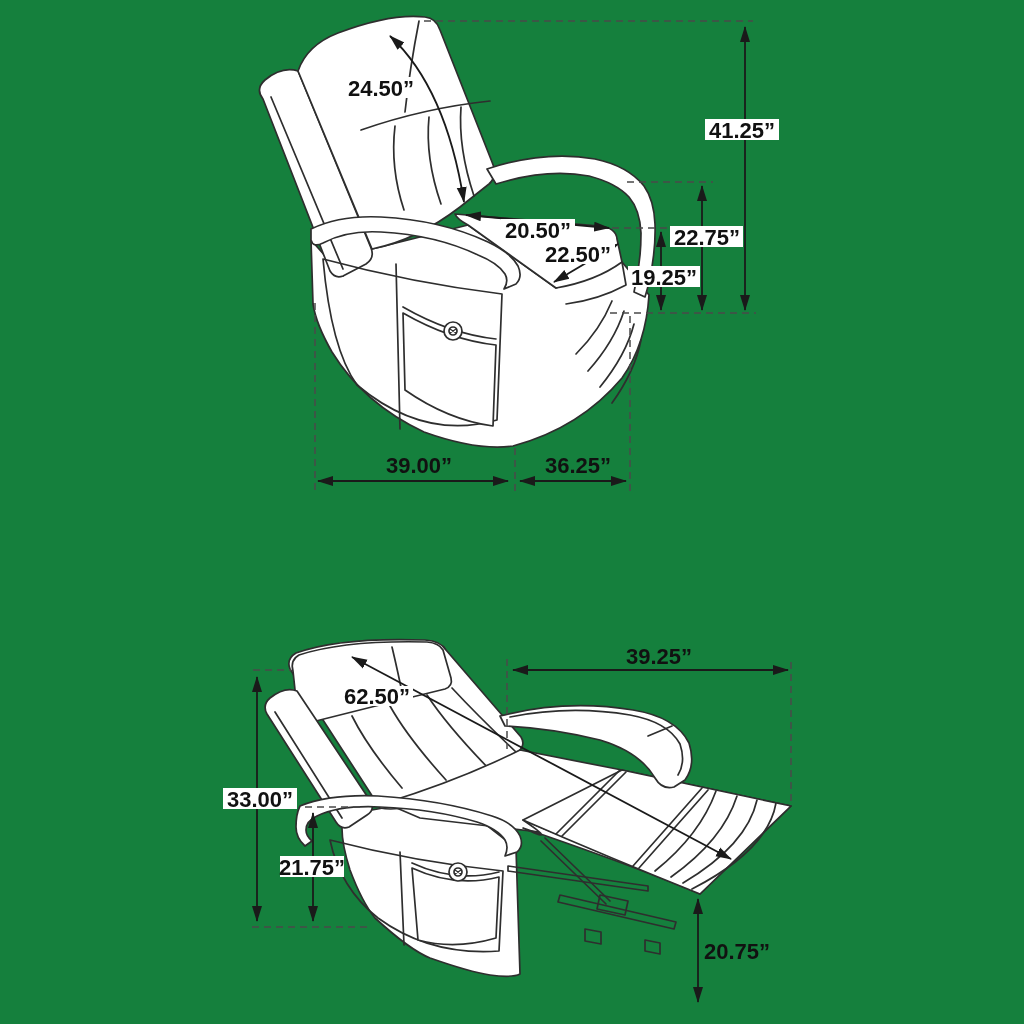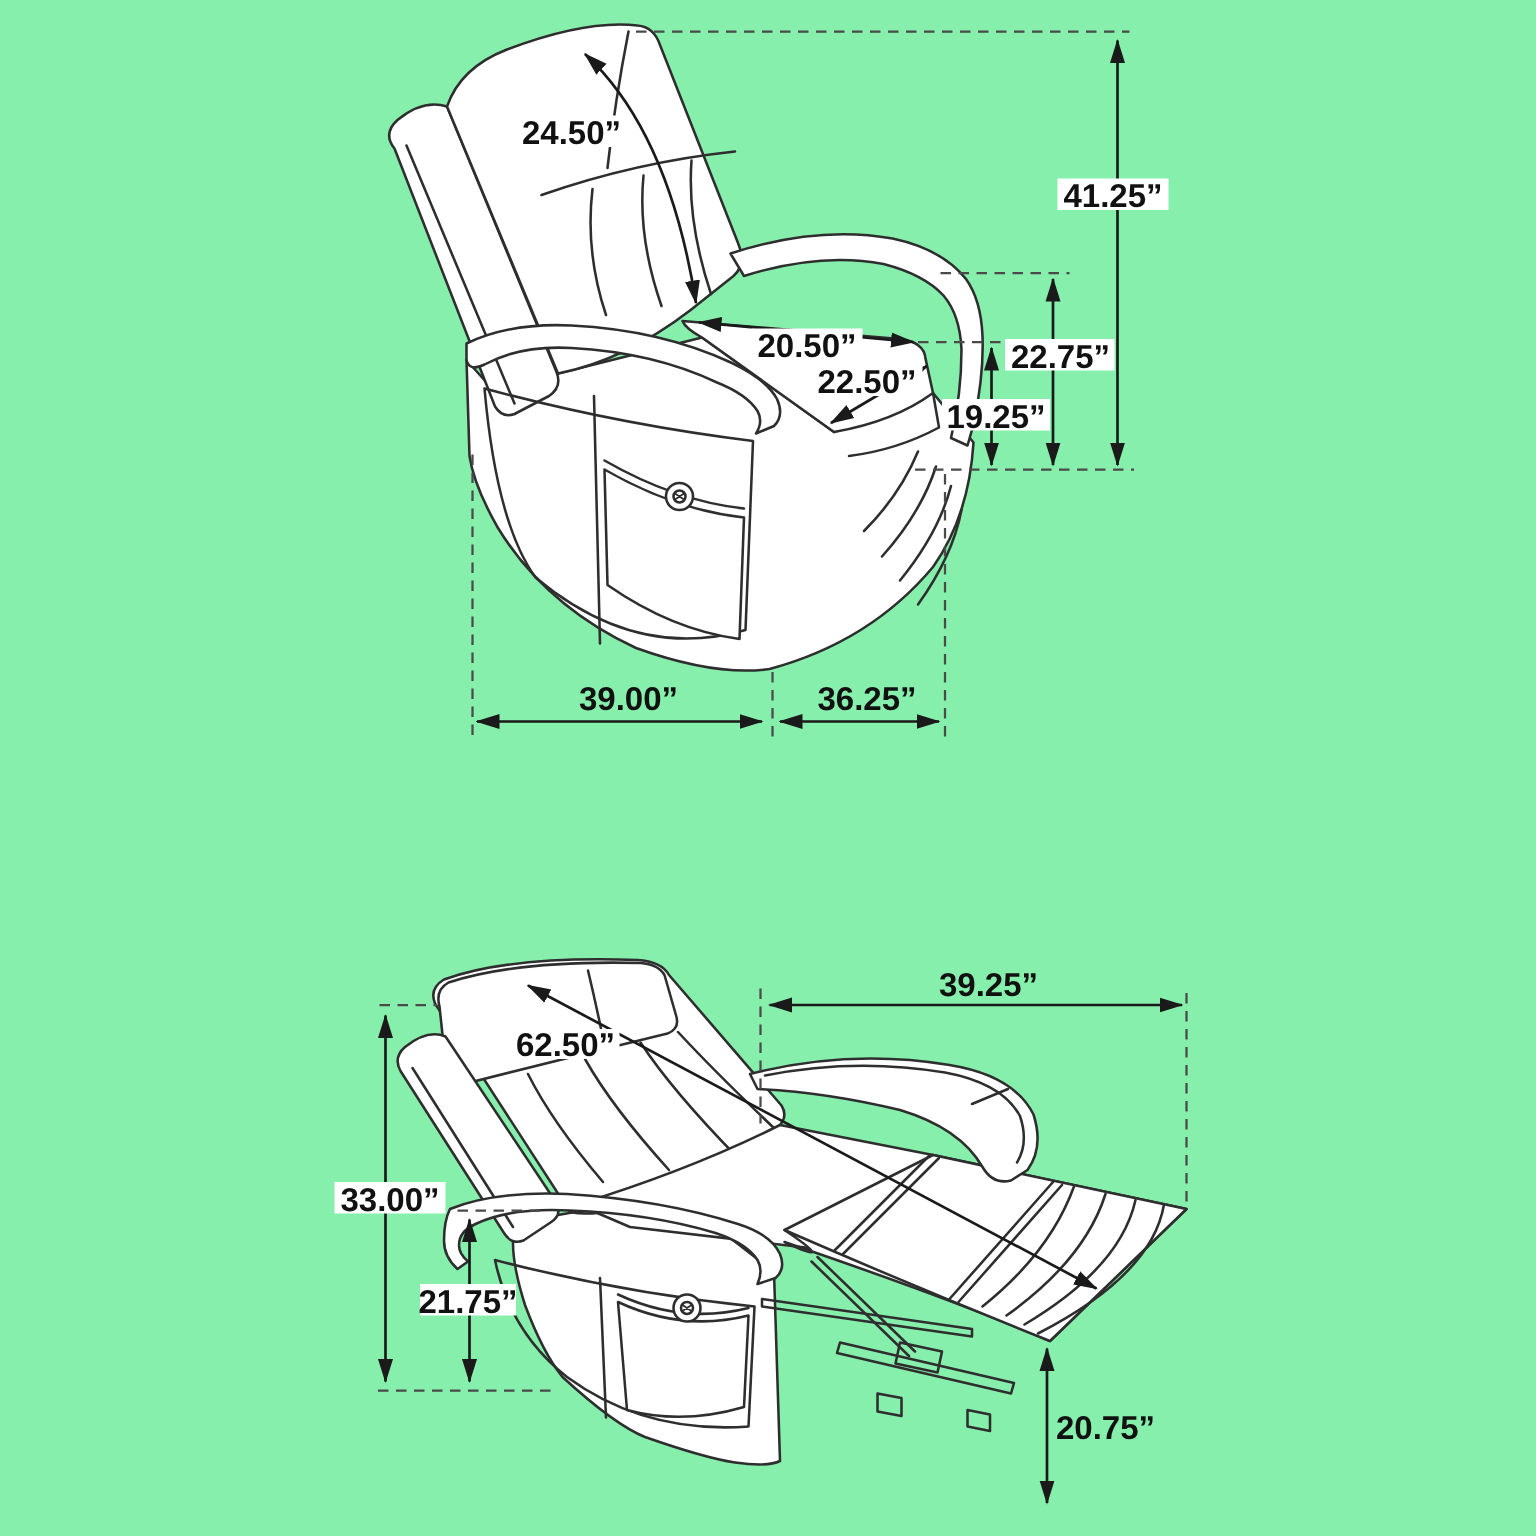--- a/index.html
+++ b/index.html
@@ -1,16 +1,16 @@
 <!DOCTYPE html>
 <html><head>
 <meta charset="utf-8">
 <style>
   html,body{margin:0;padding:0;background:#fff;}
-  #stage{position:relative;width:1024px;height:1024px;background:#86efac;overflow:hidden;
+  #stage{position:relative;width:1024px;height:1024px;background:#15803d;overflow:hidden;
          font-family:"Liberation Sans", sans-serif;}
   svg{display:block;}
   .chair{stroke:#2e2e2e;stroke-width:1.7;fill:none;stroke-linejoin:round;stroke-linecap:round;}
   .chair .solid{fill:#ffffff;}
   .dimline{stroke:#1a1a1a;stroke-width:1.8;fill:none;}
   .dashline{stroke:#4a4a4a;stroke-width:1.5;fill:none;stroke-dasharray:7 5;}
   .labelbg{fill:#ffffff;stroke:none;}
   .dimlabel{font-family:"Liberation Sans", sans-serif;font-weight:bold;font-size:22px;fill:#111111;
             text-anchor:middle;}
 </style>

